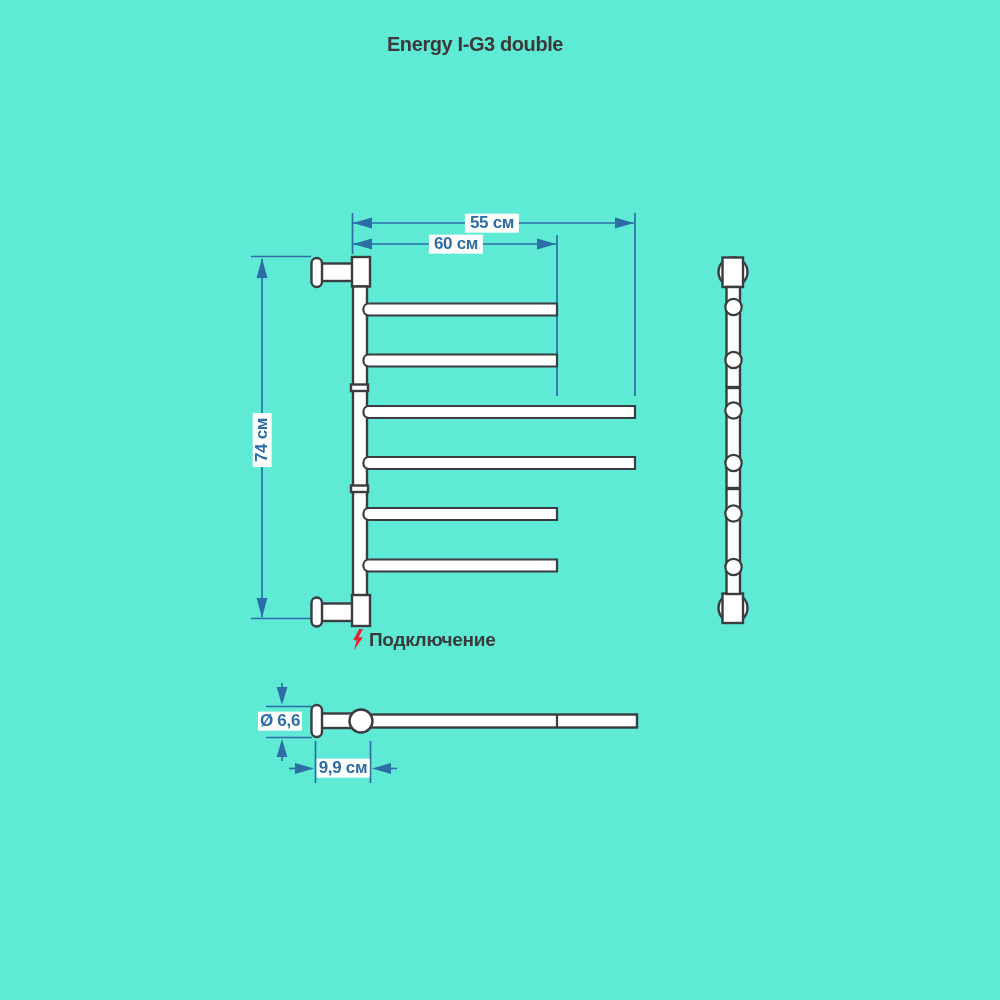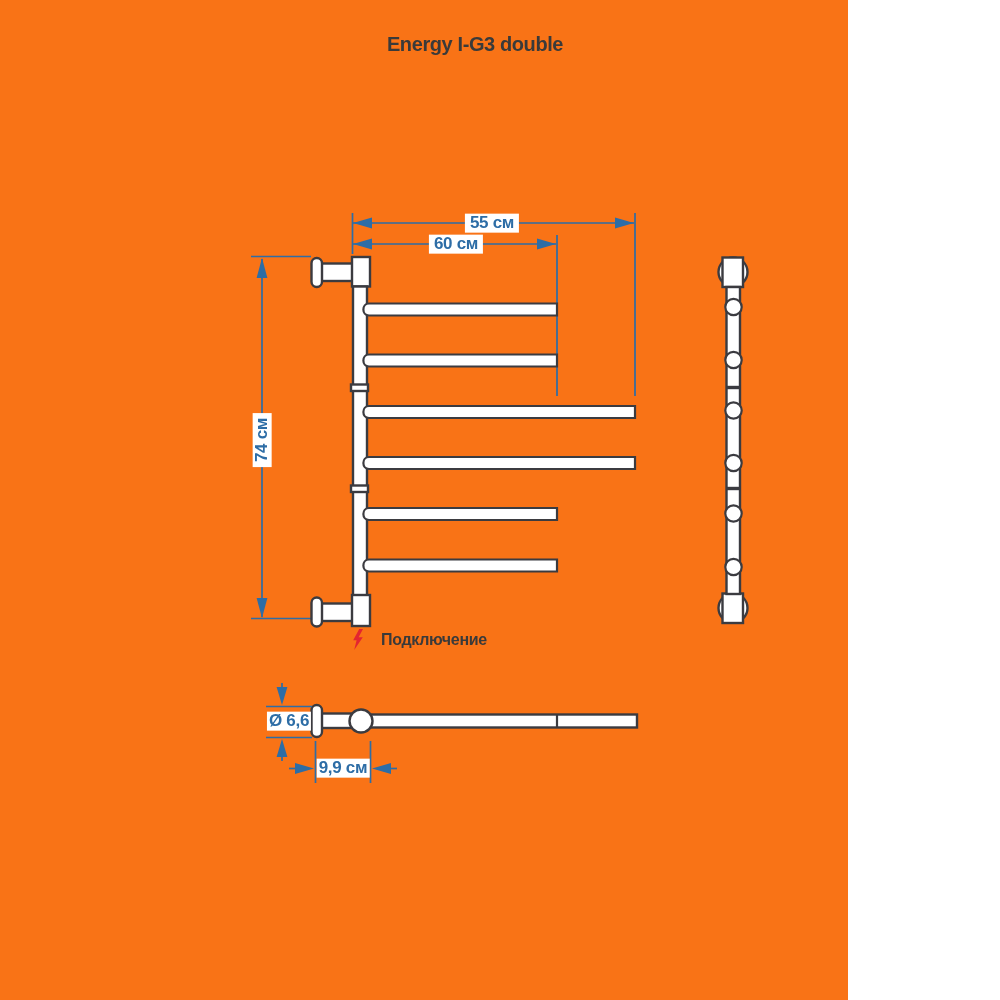--- a/index.html
+++ b/index.html
@@ -3,43 +3,43 @@
 <meta charset="utf-8">
 <style>
   :root{
     --outline:#3b3b40;
     --dim:#2d6da6;
     --red:#e32530;
     --text:#3a3a3a;
   }
   html,body{margin:0;padding:0;background:#fff;}
   .canvas{
-    position:relative;width:848px;height:1000px;background:#f97316;
+    position:relative;width:1000px;height:1000px;background:#5eead4;
     font-family:"Liberation Sans",sans-serif;overflow:hidden;
   }
   svg{position:absolute;left:0;top:0;}
   .o{stroke:var(--outline);fill:#fff;stroke-width:2.4;}
   .thin{stroke:var(--outline);fill:#fff;stroke-width:2.2;}
   .jl{stroke:var(--outline);stroke-width:3.4;}
   .b{stroke:var(--dim);stroke-width:1.7;fill:none;}
   .bh{fill:var(--dim);stroke:none;}
   .title{
     position:absolute;left:475px;top:33px;transform:translateX(-50%);
     font-size:20px;font-weight:bold;color:var(--text);letter-spacing:-0.4px;
     white-space:nowrap;
   }
   .dim-label{
     position:absolute;transform:translate(-50%,-50%);
     color:var(--dim);font-weight:bold;font-size:17px;letter-spacing:-0.3px;
     background:#fff;padding:0 5px;white-space:nowrap;line-height:1.1;
   }
   .dim-label.rot{transform:translate(-50%,-50%) rotate(-90deg);}
   .connection{
-    position:absolute;left:352px;top:629px;display:flex;align-items:center;gap:17px;
-    color:var(--text);font-weight:bold;font-size:16px;letter-spacing:-0.3px;
+    position:absolute;left:352px;top:629px;display:flex;align-items:center;gap:5px;
+    color:var(--text);font-weight:bold;font-size:19px;letter-spacing:-0.3px;
   }
   .connection .bolt{display:inline-block;width:12px;height:21px;}
 </style>
 </head>
 <body>
 
 <div class="canvas">
 
   <div class="title">Energy I-G3 double</div>
 
@@ -140,21 +140,21 @@
       <line class="b" x1="289" y1="768.5" x2="299" y2="768.5"></line>
       <polygon class="bh" points="314,768.5 295,763.1 295,773.9"></polygon>
       <line class="b" x1="387" y1="768.5" x2="397" y2="768.5"></line>
       <polygon class="bh" points="372,768.5 391,763.1 391,773.9"></polygon>
     </g>
   </svg>
 
   <div class="dim-label" style="left:492px;top:223px;text-align:right;">55 см</div>
   <div class="dim-label" style="left:456px;top:244px;">60 см</div>
   <div class="dim-label rot" style="left:262px;top:440px;">74 см</div>
-  <div class="dim-label" style="left:289px;top:721px;padding:0 2px;">Ø 6,6</div>
+  <div class="dim-label" style="left:280px;top:721px;padding:0 2px;">Ø 6,6</div>
   <div class="dim-label" style="left:343px;top:768px;padding:0 2px;">9,9 см</div>
 
   <div class="connection">
     <span class="bolt">
       <svg width="12" height="21" viewBox="0 0 12 21">
         <path d="M7.2 0 L1.2 11.2 L4.6 11.2 L2.2 21 L10.8 8.2 L6.6 8.2 L11 0 Z" fill="var(--red)"></path>
       </svg>
     </span>
     <span>Подключение</span>
   </div>

